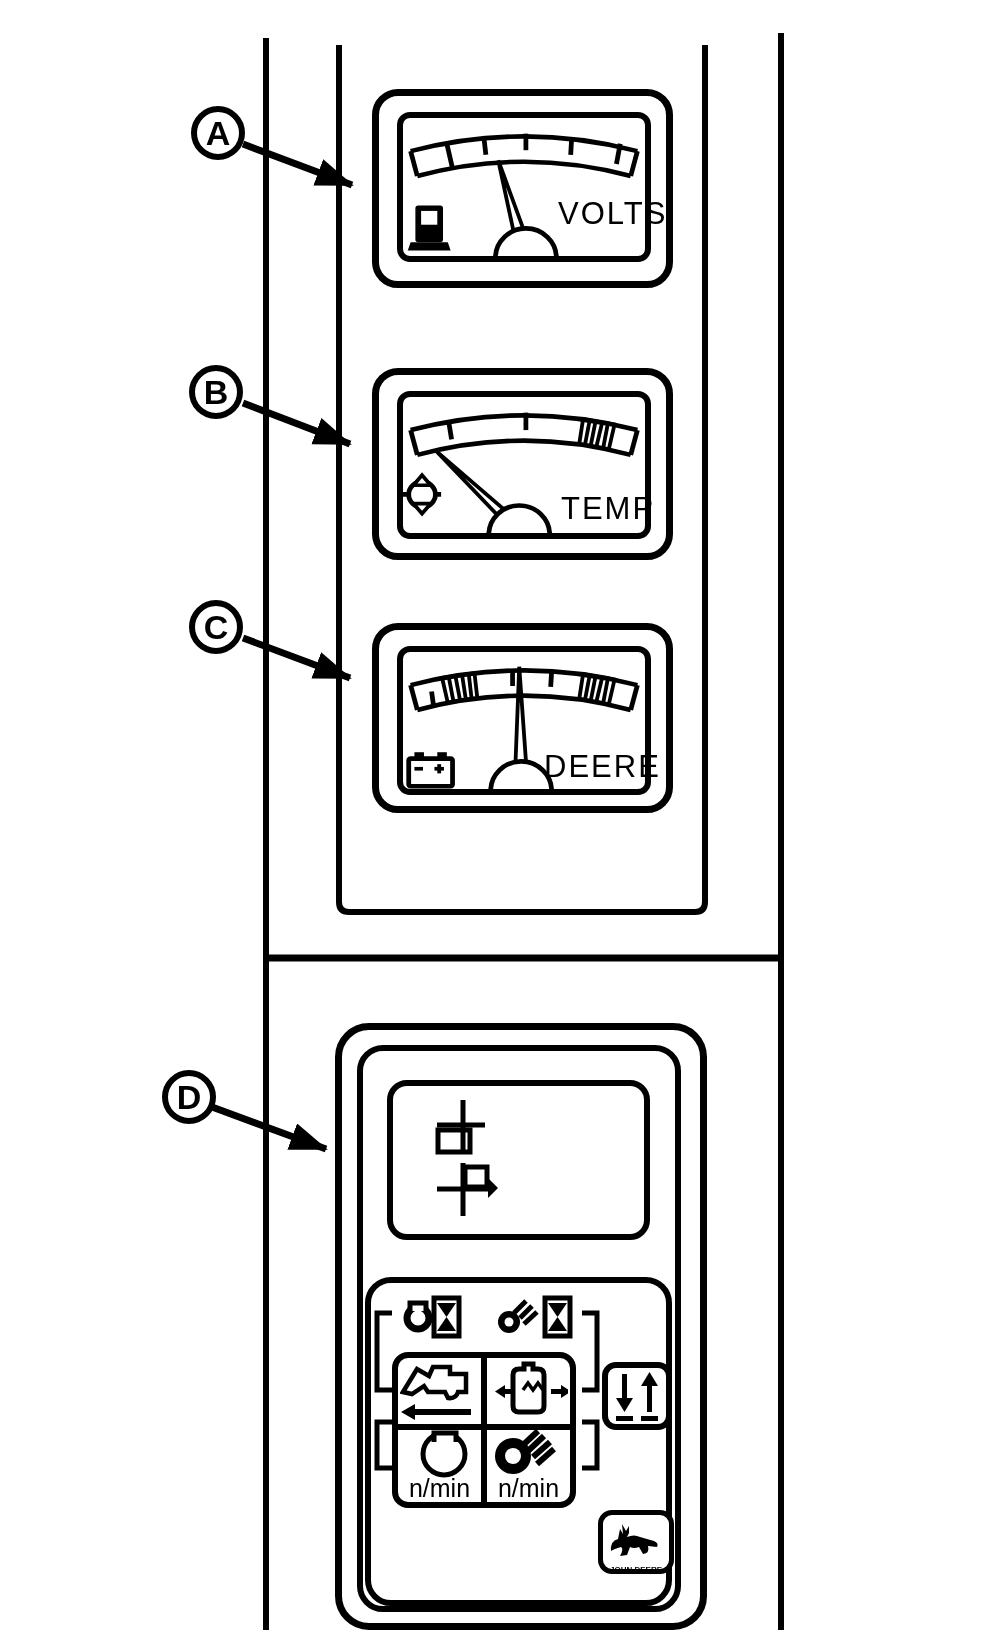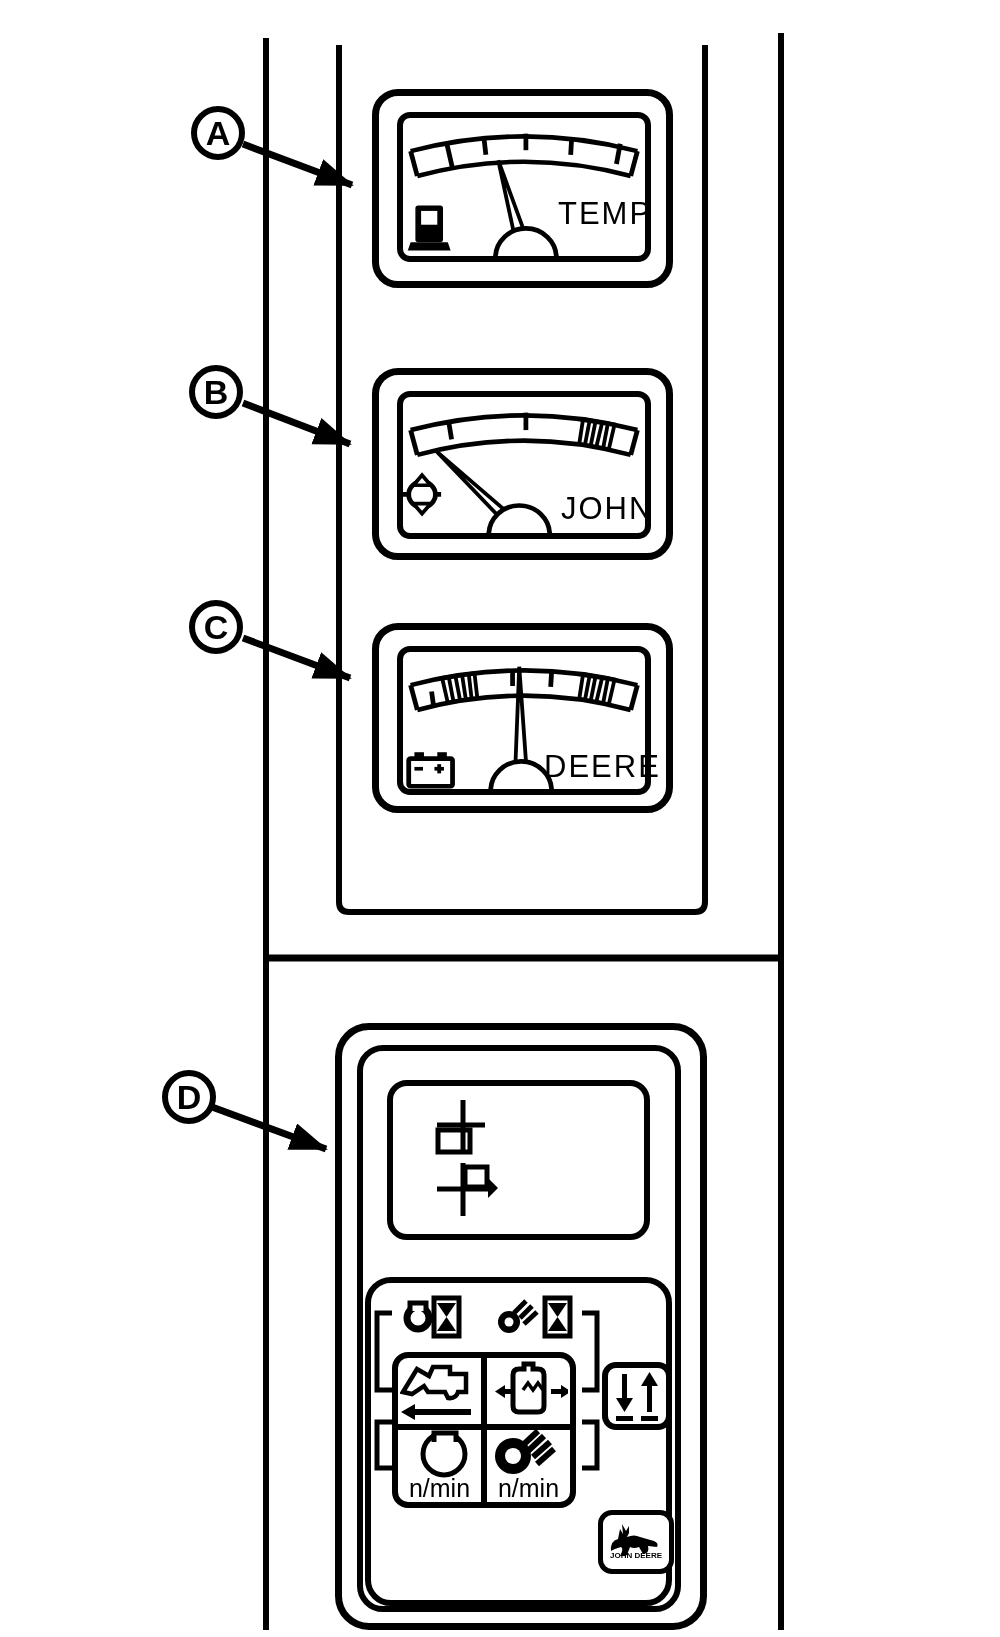--- a/index.html
+++ b/index.html
@@ -24,21 +24,21 @@
               border-radius:26px;background:#fff;box-sizing:border-box;}
   .grid-box{position:absolute;left:21px;top:69px;width:184px;height:156px;border:6px solid #000;
             border-radius:16px;background:#fff;box-sizing:border-box;}
   .grid-vdiv{position:absolute;left:83px;top:0;width:6px;height:144px;background:#000;}
   .grid-hdiv{position:absolute;left:0;top:66px;width:172px;height:6px;background:#000;}
   .nmin{position:absolute;width:83px;height:26px;top:116px;text-align:center;font-size:25px;}
   .updown-btn{position:absolute;left:231px;top:79px;width:70px;height:68px;border:6px solid #000;
               border-radius:14px;background:#fff;box-sizing:border-box;}
   .jd-logo{position:absolute;left:227px;top:227px;width:76px;height:64px;border:5px solid #000;
            border-radius:14px;background:#fff;box-sizing:border-box;}
-  .jd-text{position:absolute;left:0;top:36px;width:66px;text-align:center;font-size:8px;font-weight:bold;
+  .jd-text{position:absolute;left:0;top:50px;width:66px;text-align:center;font-size:8px;font-weight:bold;
            letter-spacing:0;white-space:nowrap;}
 </style>
 </head>
 <body>
 
 <div class="canvas">
 
   <svg class="abs" style="left:0;top:0" width="1000" height="1637" viewBox="0 0 1000 1637">
     <defs>
       <marker id="ah" markerUnits="userSpaceOnUse" markerWidth="40" markerHeight="30" refX="36" refY="14" orient="auto">
@@ -81,21 +81,21 @@
         <line x1="177" y1="22" x2="176" y2="40" stroke="#000" stroke-width="5"></line>
         <line x1="228" y1="28" x2="224" y2="50" stroke="#000" stroke-width="5"></line>
         <polygon points="100,46 136,148 122,152" fill="#fff" stroke="#000" stroke-width="4"></polygon>
         <path d="M97,152 A32,32 0 0 1 161,152" fill="#fff" stroke="#000" stroke-width="5"></path>
         <g>
           <rect x="13" y="95" width="29" height="40" rx="3" fill="#000"></rect>
           <rect x="19" y="101" width="17" height="15" fill="#fff"></rect>
           <polygon points="8,135 47,135 50,144 5,144" fill="#000"></polygon>
         </g>
       </svg>
-      <div class="gauge-label" style="left:155px;top:78px">TEMP</div>
+      <div class="gauge-label" style="left:155px;top:78px">VOLTS</div>
     </div>
   </div>
 
   <div class="gauge-outer" style="left:372px;top:368px;width:301px;height:192px">
     <div class="gauge-inner" style="height:148px">
       <svg class="gauge-face" viewBox="0 0 254 148" preserveAspectRatio="none">
         <path d="M8,36 Q127,4 246,36" fill="none" stroke="#000" stroke-width="5"></path>
         <path d="M15,63 Q127,32 239,63" fill="none" stroke="#000" stroke-width="5"></path>
         <line x1="8" y1="36" x2="15" y2="63" stroke="#000" stroke-width="5"></line>
         <line x1="246" y1="36" x2="239" y2="63" stroke="#000" stroke-width="5"></line>
@@ -110,21 +110,21 @@
         </g>
         <polygon points="34,58 128,142 119,150" fill="#fff" stroke="#000" stroke-width="4"></polygon>
         <path d="M90,150 A32,32 0 0 1 154,150" fill="#fff" stroke="#000" stroke-width="5"></path>
         <g>
           <line x1="0" y1="106" x2="40" y2="106" stroke="#000" stroke-width="5"></line>
           <circle cx="20" cy="106" r="14" fill="#fff" stroke="#000" stroke-width="5"></circle>
           <polygon points="20,85 29,96 11,96" fill="#fff" stroke="#000" stroke-width="4"></polygon>
           <polygon points="20,127 29,116 11,116" fill="#fff" stroke="#000" stroke-width="4"></polygon>
         </g>
       </svg>
-      <div class="gauge-label" style="left:158px;top:94px">JOHN</div>
+      <div class="gauge-label" style="left:158px;top:94px">TEMP</div>
     </div>
   </div>
 
   <div class="gauge-outer" style="left:372px;top:623px;width:301px;height:190px">
     <div class="gauge-inner" style="height:149px">
       <svg class="gauge-face" viewBox="0 0 254 149" preserveAspectRatio="none">
         <path d="M8,36 Q127,4 246,36" fill="none" stroke="#000" stroke-width="5"></path>
         <path d="M15,63 Q127,32 239,63" fill="none" stroke="#000" stroke-width="5"></path>
         <line x1="8" y1="36" x2="15" y2="63" stroke="#000" stroke-width="5"></line>
         <line x1="246" y1="36" x2="239" y2="63" stroke="#000" stroke-width="5"></line>

